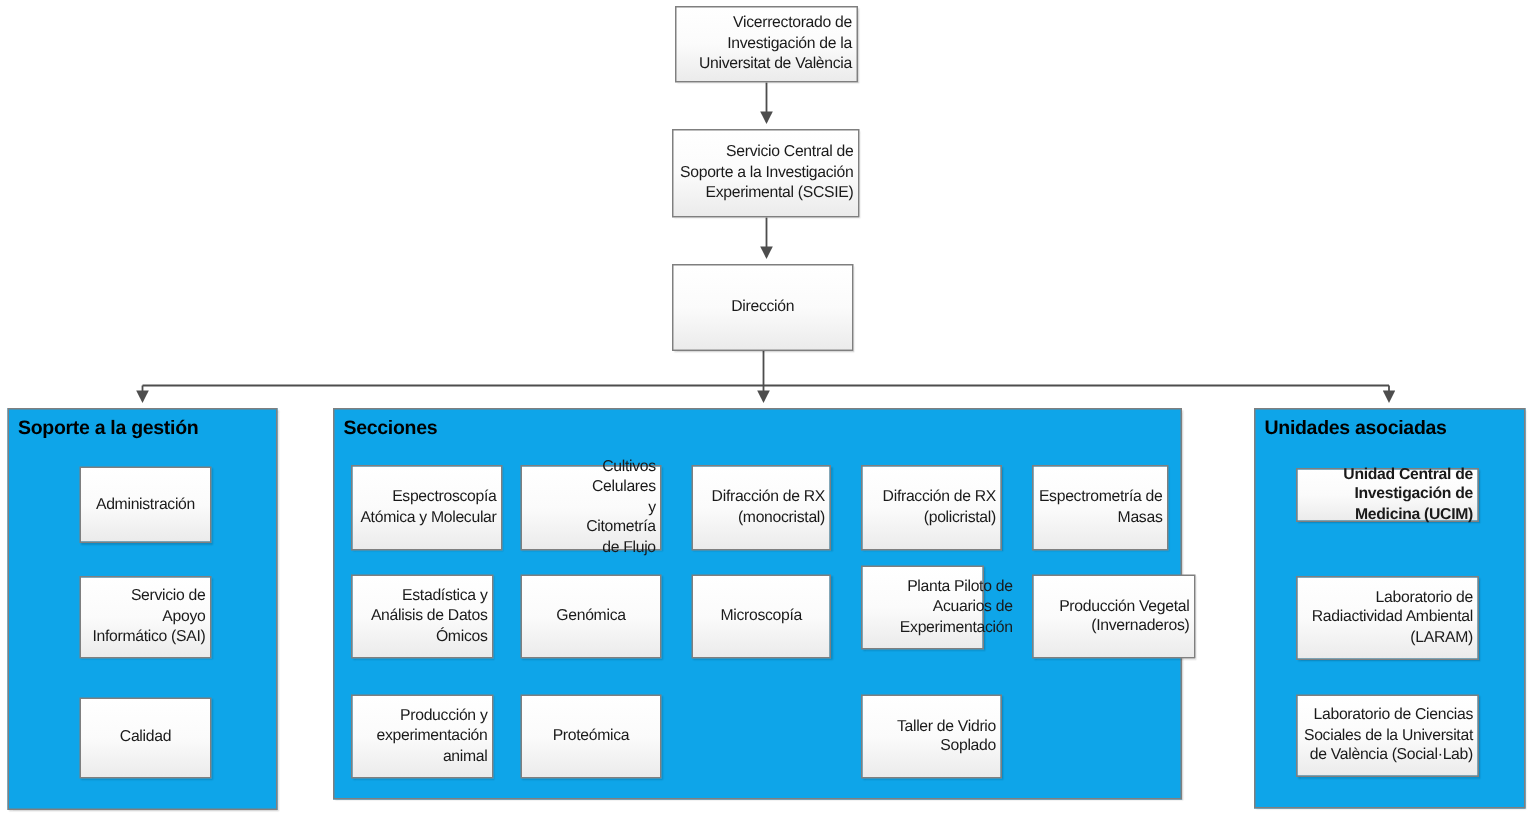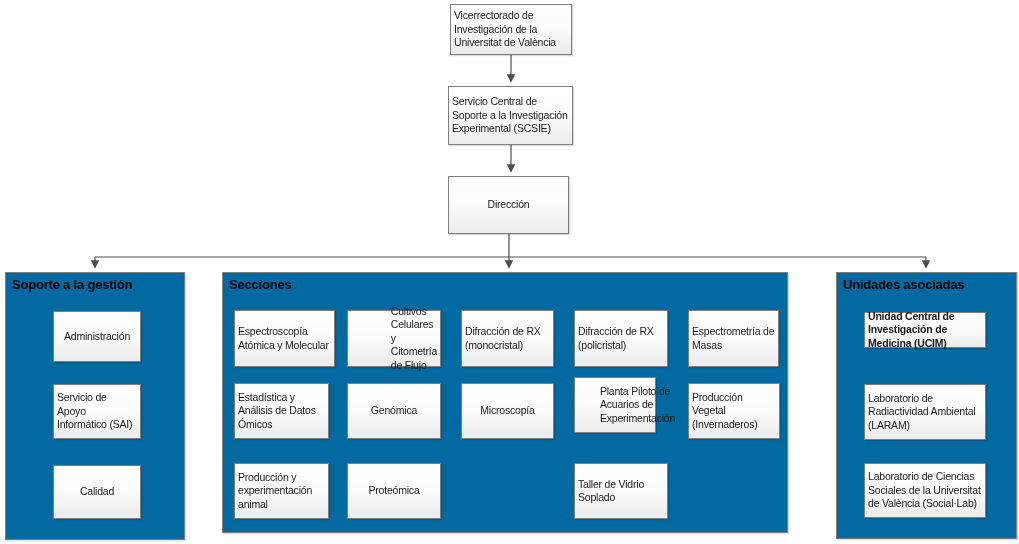--- a/index.html
+++ b/index.html
@@ -7,33 +7,33 @@
     position:relative;
     width:1019px;height:544px;
     background:#ffffff;
     font-family:"Liberation Sans", sans-serif;
     overflow:hidden;
   }
   .connectors{position:absolute;left:0;top:0;z-index:1;}
   .node{
     position:absolute;z-index:2;
     display:flex;align-items:center;justify-content:center;
-    text-align:left;
+    text-align:right;
     border:1px solid var(--box-border,#7f7f7f);
     background:linear-gradient(to bottom,#ffffff 0%,#fbfbfb 50%,#ebebeb 100%);
     box-shadow:1px 1px 1px rgba(0,0,0,0.15);
     box-sizing:border-box;
     font-size:10.5px;line-height:1.28;letter-spacing:-0.2px;
     color:#1a1a1a;
     padding:2px 3px;
   }
   .group{
     position:absolute;z-index:1;
     border:1px solid var(--box-border,#7f7f7f);
-    background:#0369a1;
+    background:#0ea5e9;
     box-shadow:1px 1px 1px rgba(0,0,0,0.15);
     box-sizing:border-box;
   }
   .group-title{
     font-size:13px;font-weight:bold;color:#000000;
     padding:4px 6px;letter-spacing:-0.2px;
   }
   
   .t1{left:450px;top:4px;width:122px;height:51px;}
   .t2{left:448px;top:86px;width:125px;height:59px;}
@@ -49,21 +49,21 @@
   
   .s11{left:11px;top:37px;width:101px;height:57px;}
   .s12{left:124px;top:37px;width:94px;height:57px;padding-left:43px;}
   .s13{left:238px;top:37px;width:93px;height:57px;}
   .s14{left:351px;top:37px;width:94px;height:57px;}
   .s15{left:465px;top:37px;width:91px;height:57px;}
   .s21{left:11px;top:110px;width:95px;height:56px;}
   .s22{left:124px;top:110px;width:94px;height:56px;}
   .s23{left:238px;top:110px;width:93px;height:56px;}
   .s24{left:351px;top:104px;width:82px;height:56px;padding-left:48px;}
-  .s25{left:465px;top:110px;width:92px;height:56px;}
+  .s25{left:465px;top:110px;width:109px;height:56px;}
   .s31{left:11px;top:190px;width:95px;height:56px;}
   .s32{left:124px;top:190px;width:94px;height:56px;}
   .s33{left:238px;top:190px;width:93px;height:56px;}
   .s34{left:351px;top:190px;width:94px;height:56px;}
   
   .r1{left:27px;top:39px;width:122px;height:36px;font-weight:bold;}
   .r2{left:27px;top:111px;width:122px;height:56px;}
   .r3{left:27px;top:190px;width:122px;height:55px;}
 </style>
 </head>

